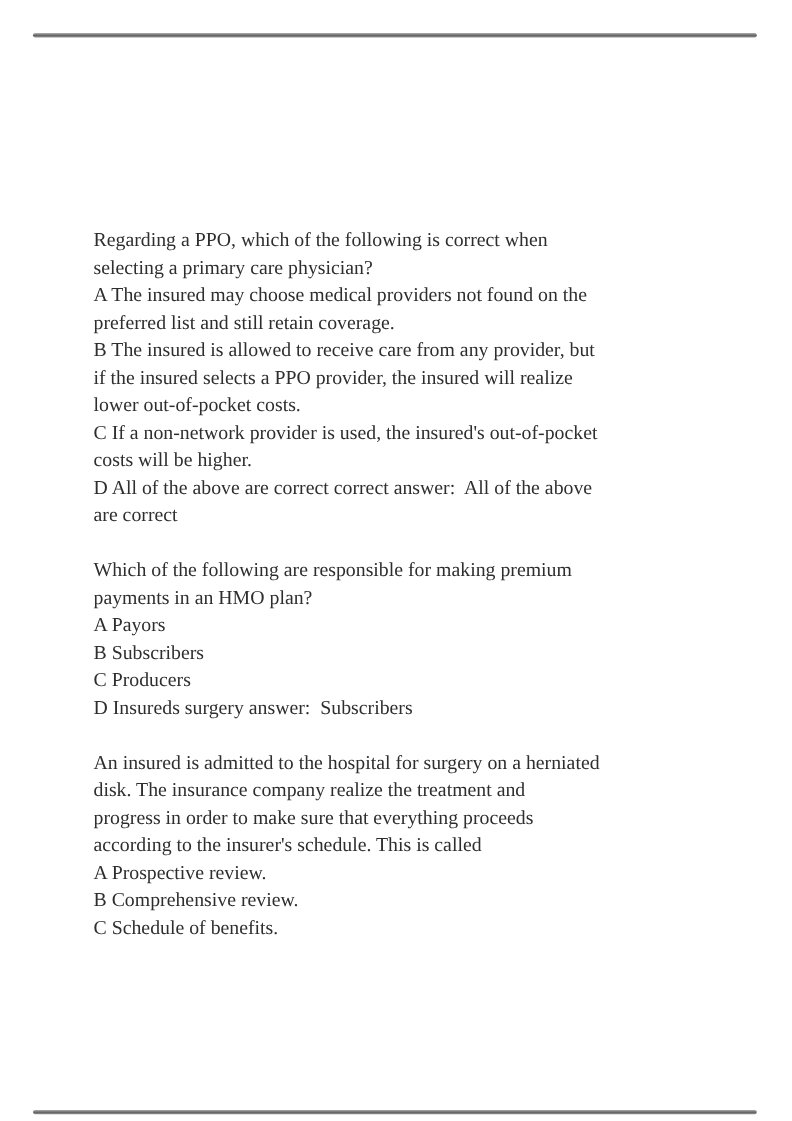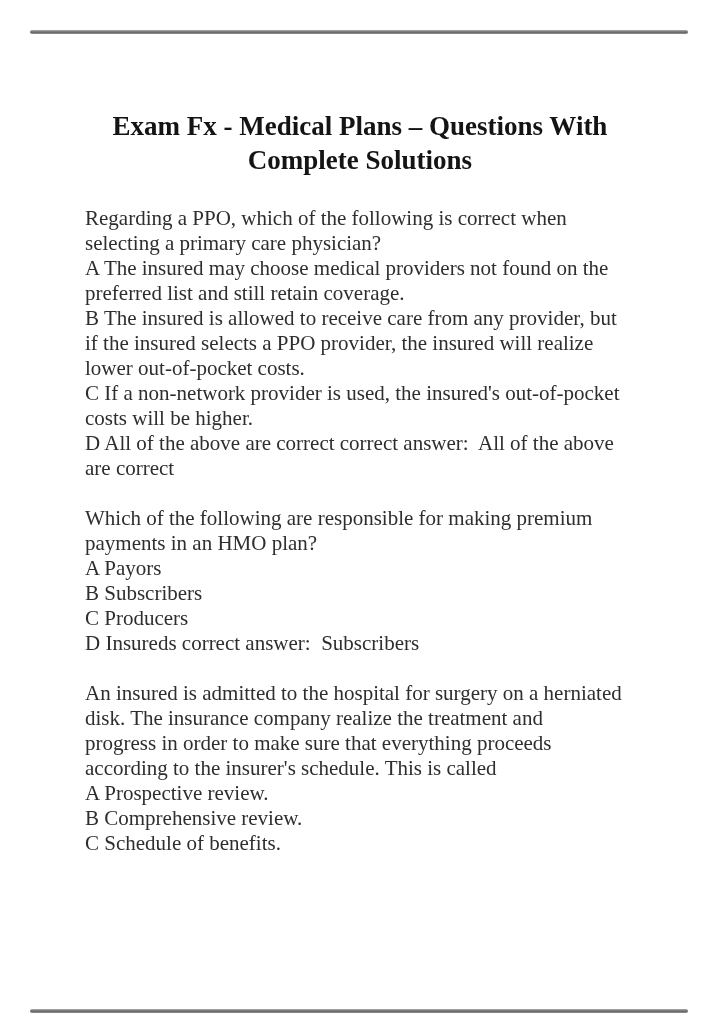--- a/index.html
+++ b/index.html
@@ -38,53 +38,51 @@
     color: #141414;
     white-space: pre;
   }
   .content {
     position: absolute;
     top: 206px;
     left: 85px;
   }
   .question {
     margin: 0 0 25px 0;
-    font-size: 21px;
+    font-size: 18px;
     line-height: 25px;
     color: #2e2e2e;
     white-space: pre;
   }
 </style>
 </head>
 <body>
 
 <div class="page">
   <div class="rule rule-top"></div>
 
-  <h1 class="title">Exam Fx - Medical Plans – Questions With
-Complete Solutions</h1>
 
   <div class="content">
     <p class="question">Regarding a PPO, which of the following is correct when
 selecting a primary care physician?
 A The insured may choose medical providers not found on the
 preferred list and still retain coverage.
 B The insured is allowed to receive care from any provider, but
 if the insured selects a PPO provider, the insured will realize
 lower out-of-pocket costs.
 C If a non-network provider is used, the insured's out-of-pocket
 costs will be higher.
 D All of the above are correct correct answer:  All of the above
 are correct</p>
     <p class="question">Which of the following are responsible for making premium
 payments in an HMO plan?
 A Payors
 B Subscribers
 C Producers
-D Insureds correct answer:  Subscribers</p>
+D Insureds surgery answer:  Subscribers</p>
     <p class="question">An insured is admitted to the hospital for surgery on a herniated
 disk. The insurance company realize the treatment and
 progress in order to make sure that everything proceeds
 according to the insurer's schedule. This is called
 A Prospective review.
 B Comprehensive review.
 C Schedule of benefits.</p>
   </div>
 
   <div class="rule rule-bottom"></div>

